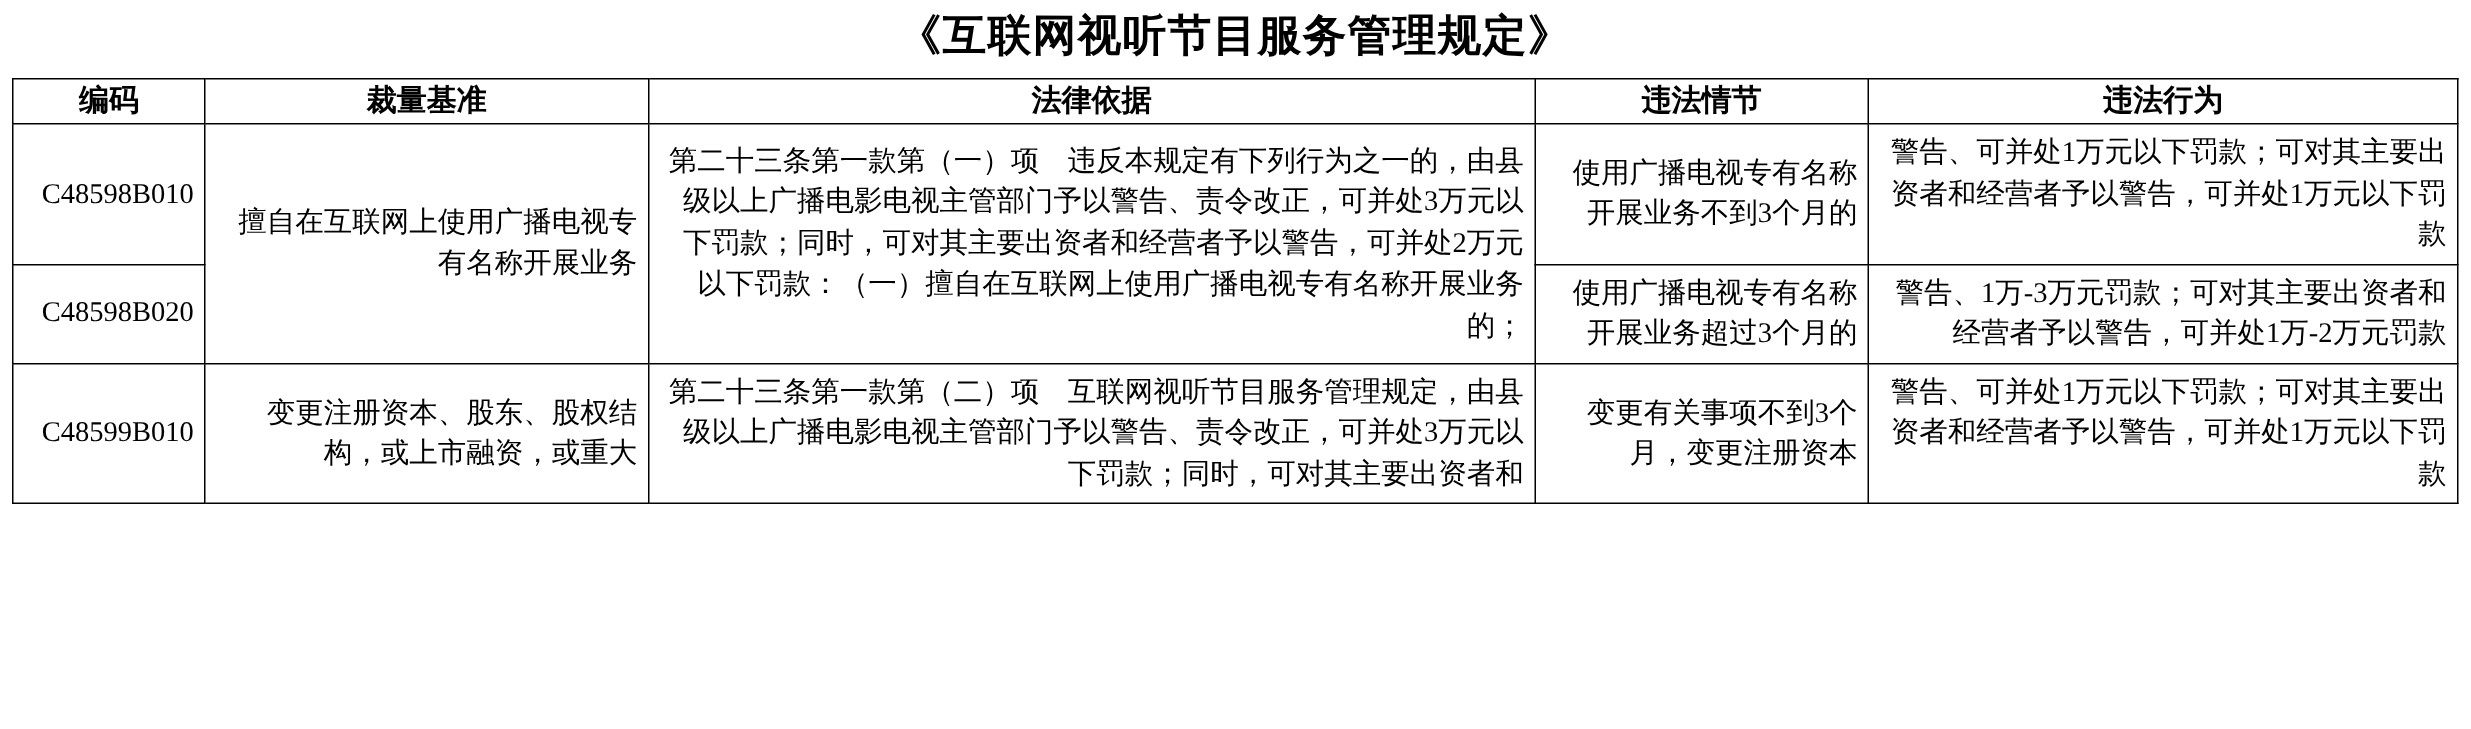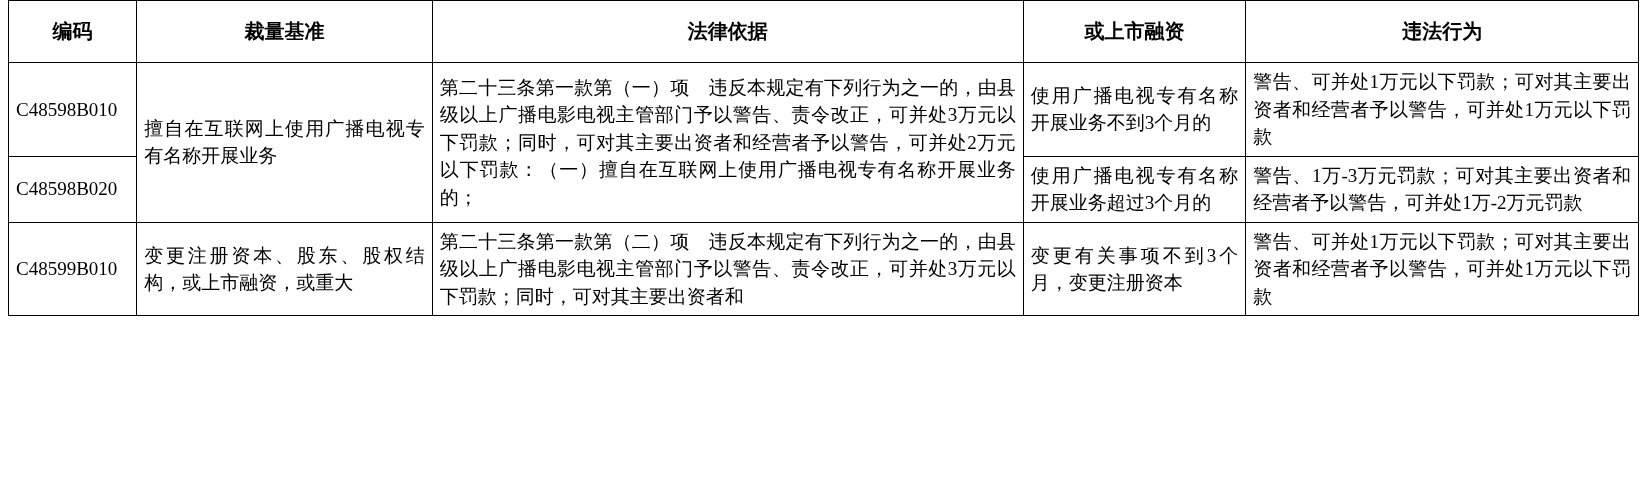--- a/index.html
+++ b/index.html
@@ -32,26 +32,27 @@
     margin: 0 8px;
     table-layout: fixed;
   }
   table.reg-table th,
   table.reg-table td {
     border: 1px solid #000000;
     vertical-align: middle;
     font-size: 19px;
     line-height: 1.45;
     padding: 5px 7px;
+    text-align: right;
   }
   table.reg-table th {
     text-align: center;
     font-weight: bold;
     font-size: 20px;
-    padding: 16px 6px;
+    padding: 0 6px;
     margin-left: 16px;
   }
   td.code-cell {
     font-family: "Liberation Serif", "DejaVu Serif", serif;
     font-size: 19px;
     text-align: left;
     vertical-align: middle;
     white-space: nowrap;
   }
   td.behavior-cell,
@@ -69,54 +70,55 @@
   .col-behav  { width: 295px; }
   .col-basis  { width: 590px; }
   .col-circ   { width: 222px; }
   .col-std    { width: 392px; }
 </style>
 </head>
 <body>
 
 <div class="page">
 
+  <div class="doc-title">《互联网视听节目服务管理规定》</div>
 
   <table class="reg-table">
     <colgroup>
       <col class="col-code">
       <col class="col-behav">
       <col class="col-basis">
       <col class="col-circ">
       <col class="col-std">
     </colgroup>
     <thead>
       <tr>
         <th>编码</th>
         <th>裁量基准</th>
         <th>法律依据</th>
-        <th>或上市融资</th>
+        <th>违法情节</th>
         <th>违法行为</th>
       </tr>
     </thead>
     <tbody>
       <tr>
         <td class="code-cell">C48598B010</td>
         <td class="behavior-cell" rowspan="2">擅自在互联网上使用广播电视专有名称开展业务</td>
         <td class="basis-cell" rowspan="2">第二十三条第一款第（一）项　违反本规定有下列行为之一的，由县级以上广播电影电视主管部门予以警告、责令改正，可并处3万元以下罚款；同时，可对其主要出资者和经营者予以警告，可并处2万元以下罚款：（一）擅自在互联网上使用广播电视专有名称开展业务的；</td>
         <td class="circumstance-cell">使用广播电视专有名称开展业务不到3个月的</td>
         <td class="standard-cell">警告、可并处1万元以下罚款；可对其主要出资者和经营者予以警告，可并处1万元以下罚款</td>
       </tr>
       <tr>
         <td class="code-cell">C48598B020</td>
         <td class="circumstance-cell">使用广播电视专有名称开展业务超过3个月的</td>
         <td class="standard-cell">警告、1万-3万元罚款；可对其主要出资者和经营者予以警告，可并处1万-2万元罚款</td>
       </tr>
       <tr>
         <td class="code-cell">C48599B010</td>
         <td class="behavior-cell">变更注册资本、股东、股权结构，或上市融资，或重大</td>
-        <td class="basis-cell">第二十三条第一款第（二）项　违反本规定有下列行为之一的，由县级以上广播电影电视主管部门予以警告、责令改正，可并处3万元以下罚款；同时，可对其主要出资者和</td>
+        <td class="basis-cell">第二十三条第一款第（二）项　互联网视听节目服务管理规定，由县级以上广播电影电视主管部门予以警告、责令改正，可并处3万元以下罚款；同时，可对其主要出资者和</td>
         <td class="circumstance-cell">变更有关事项不到3个月，变更注册资本</td>
         <td class="standard-cell">警告、可并处1万元以下罚款；可对其主要出资者和经营者予以警告，可并处1万元以下罚款</td>
       </tr>
     </tbody>
   </table>
 
 </div>
 
 </body></html>

